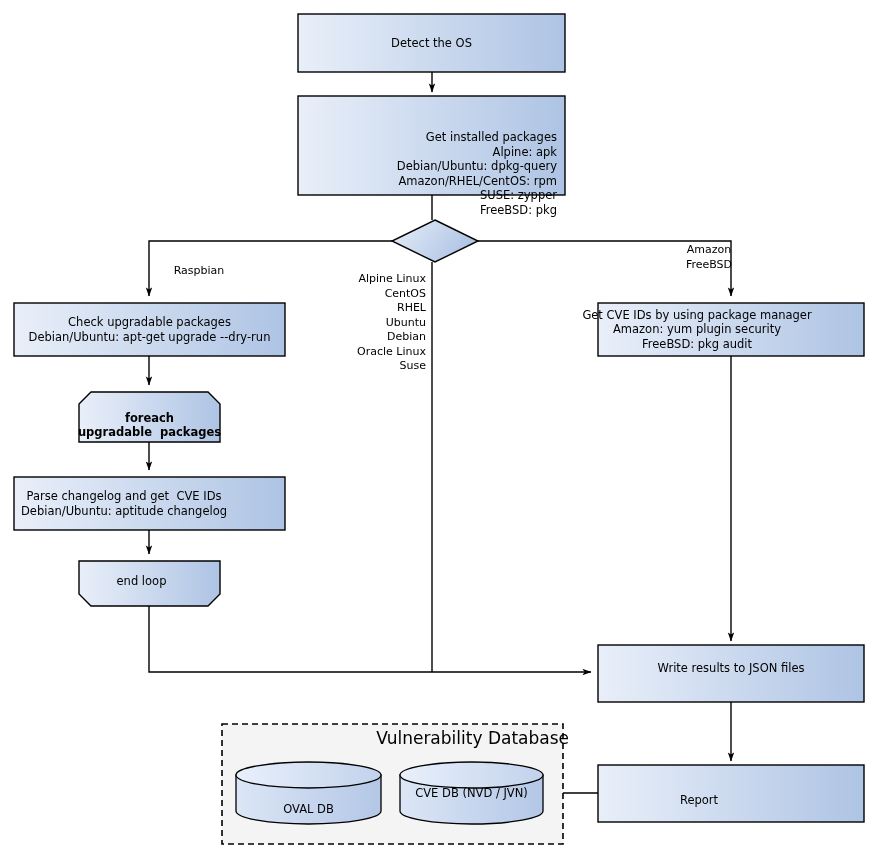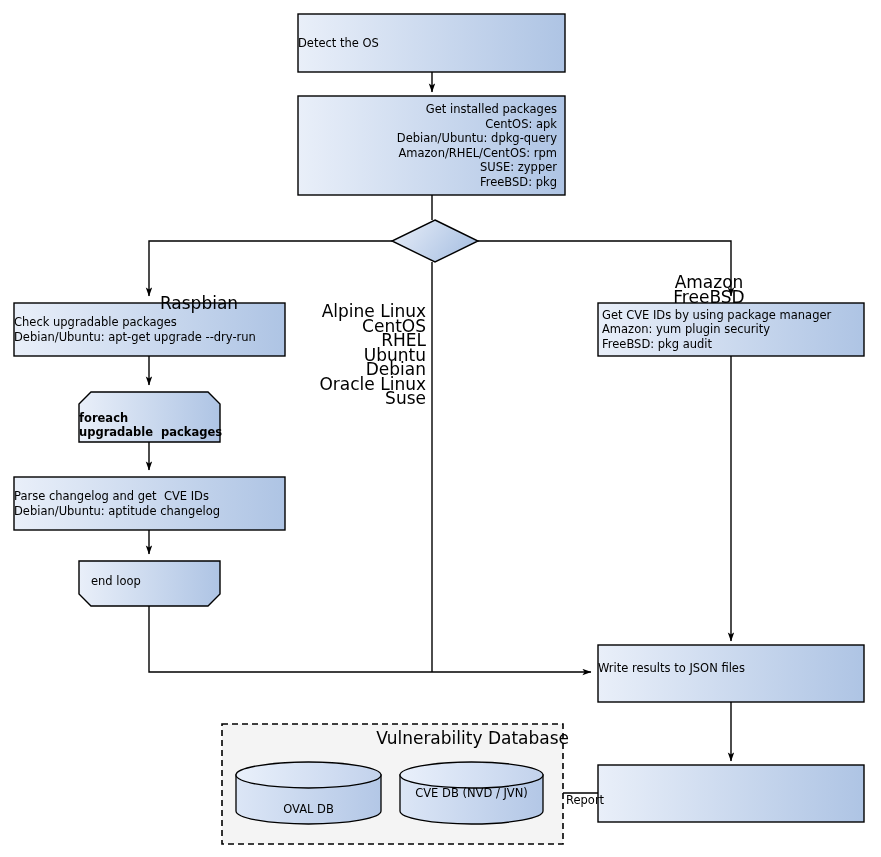--- a/index.html
+++ b/index.html
@@ -29,29 +29,28 @@
     position: absolute;
     display: flex;
     flex-direction: column;
     justify-content: center;
     pointer-events: none;
     color: #000000;
     font-size: 11.5px;
     line-height: 14.5px;
     white-space: pre;
   }
-  .align-center { align-items: flex-start; text-align: center; }
-  .align-right  { align-items: flex-end; text-align: right; }
+  .align-center { align-items: center; text-align: center; }
+  .align-right  { align-items: flex-end; text-align: right; margin-top: 28px; }
   .edge-label {
     position: absolute;
     color: #000000;
-    font-size: 17px;
+    font-size: 11px;
     line-height: 14.5px;
     white-space: pre;
-    margin-top: 32px;
   }
   .el-center { text-align: center; }
   .el-right  { text-align: right; }
   .group-title {
     position: absolute;
     color: #000000;
     font-size: 17px;
     line-height: 16px;
     white-space: pre;
     text-align: right;
@@ -155,31 +154,31 @@
 
       <g stroke="#000000" stroke-width="1.3">
         <path d="M400,775 L400,811 A71.5,13 0 0 0 543,811 L543,775 Z" fill="url(#cylGrad)"></path>
         <ellipse cx="471.5" cy="775" rx="71.5" ry="13" fill="url(#cylTopGrad)"></ellipse>
       </g>
     </g>
   </svg>
 
   <div class="node-label align-center" style="left:298px; top:14px; width:267px; height:58px;"><div>Detect the OS</div></div>
 
-  <div class="node-label align-right" style="left:298px; top:96px; width:259px; height:99px;"><div>Get installed packages</div><div>CentOS: apk</div><div>Debian/Ubuntu: dpkg-query</div><div>Amazon/RHEL/CentOS: rpm</div><div>SUSE: zypper</div><div>FreeBSD: pkg</div></div>
+  <div class="node-label align-right" style="left:298px; top:96px; width:259px; height:99px;"><div>Get installed packages</div><div>Alpine: apk</div><div>Debian/Ubuntu: dpkg-query</div><div>Amazon/RHEL/CentOS: rpm</div><div>SUSE: zypper</div><div>FreeBSD: pkg</div></div>
 
   <div class="node-label align-center" style="left:14px; top:303px; width:271px; height:53px;border-radius:19px;"><div>Check upgradable packages</div><div>Debian/Ubuntu: apt-get upgrade --dry-run</div></div>
 
   <div class="node-label align-center" style="left:79px; top:392px; width:141px; height:66px;font-weight:bold;"><div>foreach</div><div>upgradable  packages</div></div>
 
   <div class="node-label align-center" style="left:14px; top:477px; width:220px; height:53px;"><div>Parse changelog and get  CVE IDs</div><div>Debian/Ubuntu: aptitude changelog</div></div>
 
-  <div class="node-label align-center" style="left:91px; top:561px; width:141px; height:40px;"><div>end loop</div></div>
+  <div class="node-label align-center" style="left:71px; top:561px; width:141px; height:40px;"><div>end loop</div></div>
 
-  <div class="node-label align-center" style="left:602px; top:303px; width:266px; height:53px;"><div>Get CVE IDs by using package manager</div><div>Amazon: yum plugin security</div><div>FreeBSD: pkg audit</div></div>
+  <div class="node-label align-center" style="left:564px; top:303px; width:266px; height:53px;"><div>Get CVE IDs by using package manager</div><div>Amazon: yum plugin security</div><div>FreeBSD: pkg audit</div></div>
 
   <div class="node-label align-center" style="left:598px; top:645px; width:266px; height:46px;"><div>Write results to JSON files</div></div>
 
   <div class="node-label align-center" style="left:566px; top:765px; width:266px; height:71px;"><div>Report</div></div>
 
   <div class="edge-label el-center" style="left:139px; top:264px; width:120px;"><div>Raspbian</div></div>
 
   <div class="edge-label el-right" style="left:300px; top:272px; width:126px;"><div>Alpine Linux</div><div>CentOS</div><div>RHEL</div><div>Ubuntu</div><div>Debian</div><div>Oracle Linux</div><div>Suse</div></div>
 
   <div class="edge-label el-center" style="left:629px; top:243px; width:160px;"><div>Amazon</div><div>FreeBSD</div></div>

